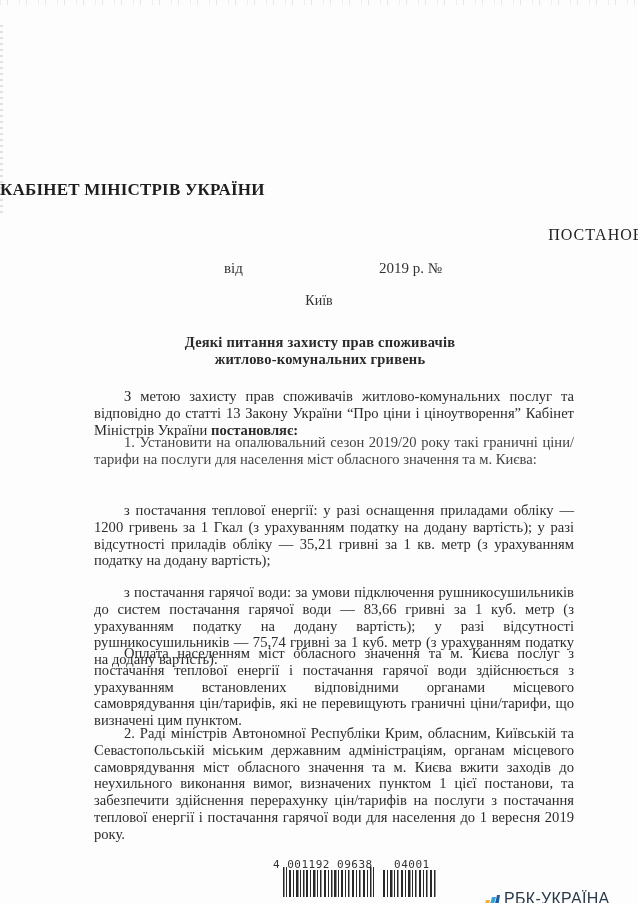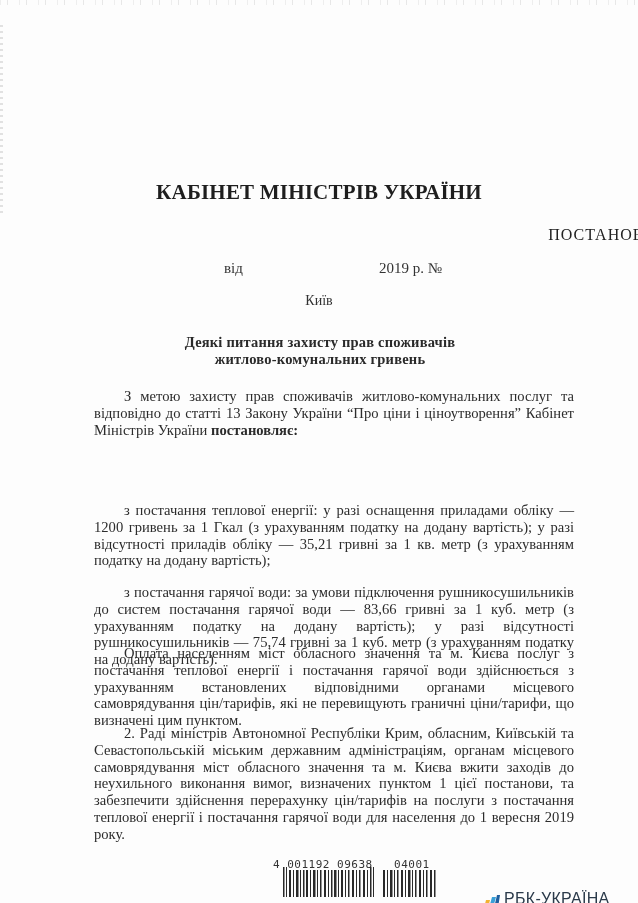--- a/index.html
+++ b/index.html
@@ -4,22 +4,22 @@
   <style>
     html, body { margin: 0; padding: 0; background: #ffffff; }
     body { width: 638px; height: 903px; position: relative; overflow: hidden;
            font-family: "Liberation Serif", "DejaVu Serif", serif; color: #2a2a2a; }
     .page { position: absolute; left: 0; top: 0; width: 638px; height: 903px; background: #fdfdfd; }
     .speckle-top { position: absolute; left: 0; top: 0; width: 638px; height: 5px;
       background: repeating-linear-gradient(90deg, #e4e4e4 0 1px, transparent 1px 7px, #d9d9d9 7px 8px, transparent 8px 19px); opacity: .6; }
     .speckle-left { position: absolute; left: 0; top: 25px; width: 3px; height: 190px;
       background: repeating-linear-gradient(180deg, #cfcfcf 0 2px, transparent 2px 6px); opacity: .6; }
 
-    .title { position: absolute; left: 0; width: 638px; top: 180px; text-align: center;
-      font-weight: bold; font-size: 21px; letter-spacing: 0.2px; color: #1e1e1e; }
+    .title { position: absolute; left: 0; width: 638px; top: 180px; 
+      font-weight: bold; font-size: 17px; letter-spacing: 0.2px; color: #1e1e1e; }
     .subtitle { position: absolute; left: 18px; width: 638px; top: 226px; text-align: right;
       font-weight: normal; font-size: 16px; letter-spacing: 1px; color: #222; }
     .date-row { position: absolute; top: 260px; left: 0; width: 638px; font-size: 15px; color: #333; }
     .date-from { position: absolute; left: 224px; }
     .date-year { position: absolute; left: 379px; }
     .city { position: absolute; left: 0; width: 638px; top: 293px; text-align: center; font-size: 14px; color: #333; }
     .heading { position: absolute; left: 100px; width: 440px; top: 334px; text-align: center;
       font-weight: bold; font-size: 14.5px; line-height: 17px; color: #2a2a2a; letter-spacing: 0.2px; }
 
     .body { position: absolute; left: 94px; width: 480px; font-size: 14.6px; line-height: 16.8px;
@@ -61,20 +61,23 @@
 
   <div class="heading">
     <div>Деякі питання захисту прав споживачів</div>
     <div>житлово-комунальних гривень</div>
   </div>
 
   <div class="body p1">
     <p><span>З метою захисту прав споживачів житлово-комунальних послуг та відповідно до статті 13 Закону України “Про ціни і ціноутворення” Кабінет Міністрів України </span><b>постановляє:</b></p>
   </div>
 
+  <div class="body p2">
+    <p>1. Установити на опалювальний сезон 2019/20 року такі граничні ціни/тарифи на послуги для населення міст обласного значення та м. Києва:</p>
+  </div>
 
   <div class="body p3">
     <p>з постачання теплової енергії: у разі оснащення приладами обліку — 1200 гривень за 1 Гкал (з урахуванням податку на додану вартість); у разі відсутності приладів обліку — 35,21 гривні за 1 кв. метр (з урахуванням податку на додану вартість);</p>
   </div>
 
   <div class="body p4">
     <p>з постачання гарячої води: за умови підключення рушникосушильників до систем постачання гарячої води — 83,66 гривні за 1 куб. метр (з урахуванням податку на додану вартість); у разі відсутності рушникосушильників — 75,74 гривні за 1 куб. метр (з урахуванням податку на додану вартість).</p>
   </div>
 
   <div class="body p5">

